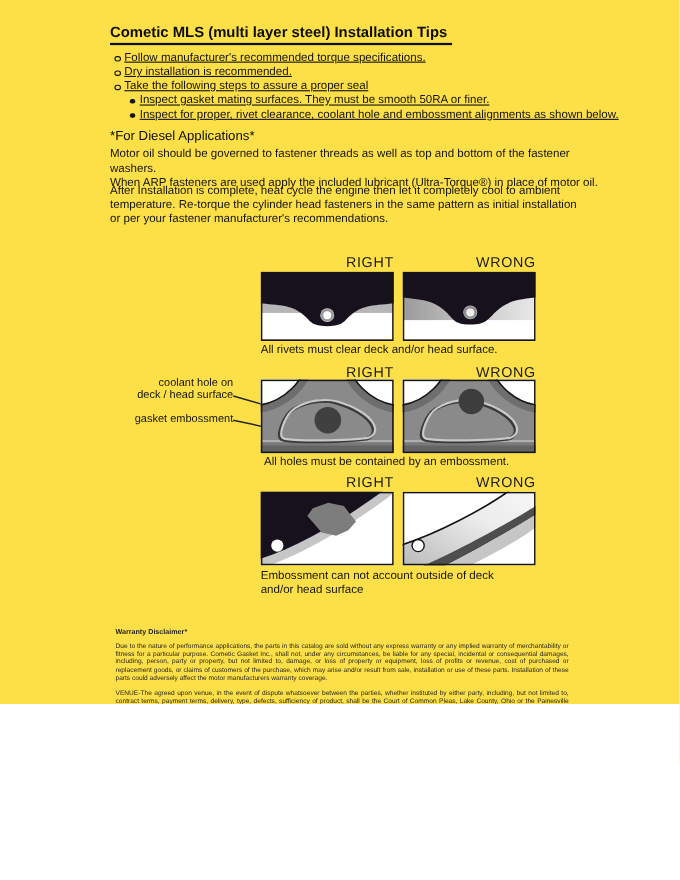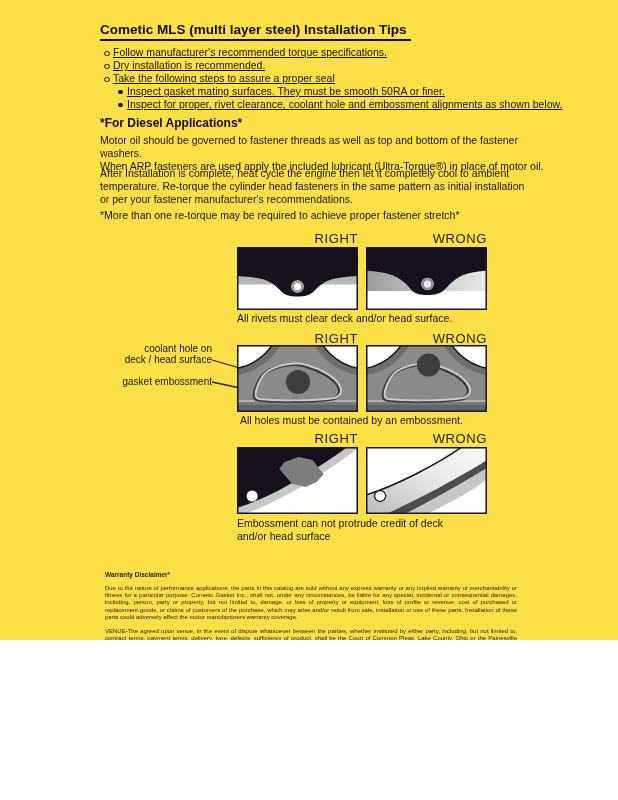--- a/index.html
+++ b/index.html
@@ -22,21 +22,21 @@
     position:absolute; left:0; top:4.5px; width:3.5px; height:3.5px;
     border:1px solid #141414; border-radius:50%;
   }
   .tip.sub { margin-left:14px; }
   .tip .b-dot {
     position:absolute; left:0; top:4.5px; width:4.5px; height:4.5px;
     background:#141414; border-radius:50%;
   }
 
   
-  .diesel-h { position:absolute; left:100px; top:116px; font-size:12px; font-weight:bold; color:#0d0d0d; }
+  .diesel-h { position:absolute; left:100px; top:116px; font-size:12px; font-weight:normal; color:#0d0d0d; }
   .diesel-p { position:absolute; left:100px; width:450px; font-size:10.5px; line-height:13px; color:#141414; white-space:pre-line; }
 
   
   .fig-label { position:absolute; width:121px; text-align:right; font-size:13px; letter-spacing:0.6px; color:#1c1c1c; }
   .panel { position:absolute; width:121px; display:block; }
   .caption { position:absolute; font-size:10.5px; line-height:12.5px; color:#141414; white-space:pre-line; }
 
   .annot {
     position:absolute; left:100px; width:112px; text-align:right;
     font-size:10px; line-height:11px; color:#141414; white-space:pre-line;
@@ -64,21 +64,20 @@
     <div class="tip sub"><span class="b-dot"></span><span>Inspect gasket mating surfaces.  They must be smooth 50RA or finer.</span></div>
     <div class="tip sub"><span class="b-dot"></span><span>Inspect for proper, rivet clearance, coolant hole and embossment alignments as shown below.</span></div>
   </div>
 
   <div class="diesel-h">*For Diesel Applications*</div>
   <div class="diesel-p" style="top:134px;">Motor oil should be governed to fastener threads as well as top and bottom of the fastener washers.
 When ARP fasteners are used apply the included lubricant (Ultra-Torque®) in place of motor oil.</div>
   <div class="diesel-p" style="top:167px;">After Installation is complete, heat cycle the engine then let it completely cool to ambient
 temperature. Re-torque the cylinder head fasteners in the same pattern as initial installation
 or per your fastener manufacturer's recommendations.</div>
-  <div class="diesel-p" style="top:209px;">*More than one re-torque may be required to achieve proper fastener stretch*</div>
 
   <div>
     <div class="fig-label" style="left:237px; top:231px;">RIGHT</div>
     <div class="fig-label" style="left:366px; top:231px;">WRONG</div>
 
     <svg class="panel" style="left:237px; top:247px;" width="121" height="63" viewBox="0 0 240 126" preserveAspectRatio="none">
       <rect width="240" height="126" fill="#ffffff"></rect>
       <rect x="2" y="58" width="236" height="17" fill="#b6b6b6"></rect>
       <path d="M0 0 H240 V58 C196 61 182 64 166 76 C150 88 151 99 120 99 C89 99 90 88 74 76 C58 64 44 61 0 58 Z" fill="#17111d"></path>
       <circle cx="120" cy="79" r="12.5" fill="#dcdcdc"></circle>
@@ -173,21 +172,21 @@
       </defs>
       <rect width="240" height="134" fill="#ffffff"></rect>
       <path d="M-6 98 C60 78 150 30 198 -6 H240 V26 C180 64 90 112 34 136 H-6 Z" fill="url(#gr3w)"></path>
       <path d="M-6 98 C60 78 150 30 198 -6" fill="none" stroke="#141414" stroke-width="3"></path>
       <path d="M240 26 C180 64 90 112 34 136 L74 136 C130 108 205 64 240 42 Z" fill="#4e4e4e"></path>
       <path d="M240 42 C205 64 130 108 74 136 L118 136 C170 110 220 82 240 64 Z" fill="#c6c6c6"></path>
       <circle cx="28" cy="98" r="11" fill="#ffffff" stroke="#141414" stroke-width="2.5"></circle>
       <rect x="1.5" y="1.5" width="237" height="131" fill="none" stroke="#151515" stroke-width="3"></rect>
     </svg>
 
-    <div class="caption" style="left:237px; top:517px;">Embossment can not protrude credit of deck
+    <div class="caption" style="left:237px; top:517px;">Embossment can not account outside of deck
 and/or head surface</div>
   </div>
 
   <div class="disclaimer">
     <div class="disc-h">Warranty Disclaimer*</div>
     <p>Due to the nature of performance applications, the parts in this catalog are sold without any express warranty or any implied warranty of merchantability or fitness for a particular purpose.  Cometic Gasket Inc., shall not, under any circumstances, be liable for any special, incidental or consequential damages, including, person, party or property, but not limited to, damage, or loss of property or equipment, loss of profits or revenue, cost of purchased or replacement goods, or claims of customers of the purchase, which may arise and/or result from sale, installation or use of these parts.  Installation of these parts could adversely affect the motor manufacturers warranty coverage.</p>
     <p>VENUE-The agreed upon venue, in the event of dispute whatsoever between the parties, whether instituted by either party, including, but not limited to, contract terms, payment terms, delivery, type, defects, sufficiency of product, shall be the Court of Common Pleas, Lake County, Ohio or the Painesville Municipal Court, Lake County, Ohio, depending on the amount in controversy.
 This agreement shall be governed by and construed under the laws of the State of Ohio.</p>
     <p>All prices and terms are subject to change without notice.</p>
     <p>Terms COD- Secured with a completed dealer/jobber application on File, COD-Company check with a current credit card number on file.  Open accounts may be established by well rated firms.  A credit application is available upon request.  Open accounts are due payable Net 30 days from date of invoice.  No statement will be sent.  If an account becomes 60 or more days past due, it is subject to being placed on credit hold.  No orders will be shipped or new orders accepted until past due balance is paid.  If an account becomes 90 or more days past due, it is subject to being placed for collections.  All costs of collection are the responsibility of the customer, including attorney fees, court costs, and other expenses of litigation.</p>

